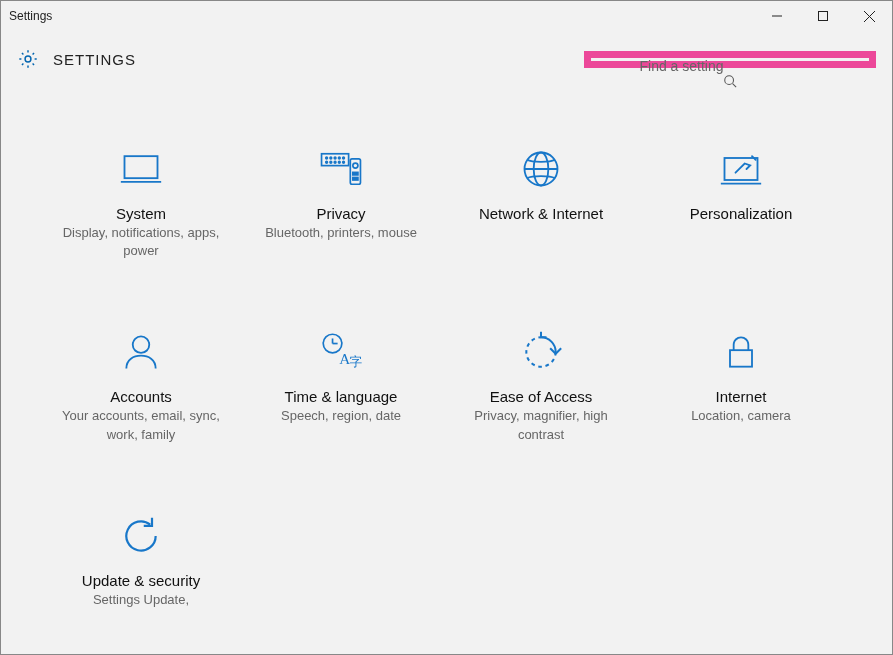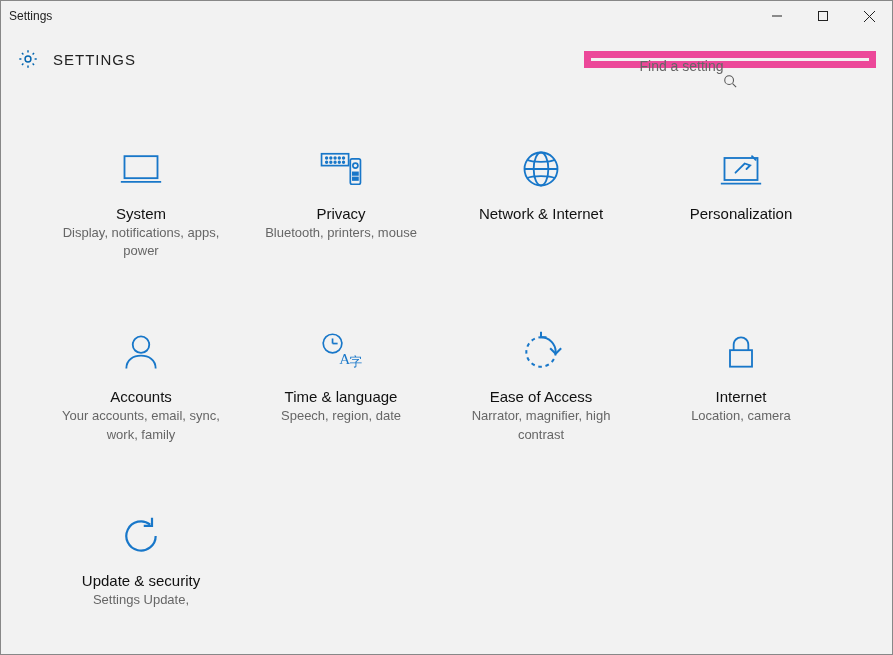--- a/index.html
+++ b/index.html
@@ -265,21 +265,21 @@
       <span class="tile-icon">
         <svg viewBox="0 0 48 48" width="44" height="44" fill="none" stroke="currentColor" stroke-width="2.2">
           <path d="M40 24a16 16 0 1 1-16-16" stroke-dasharray="4 4"></path>
           <path d="M40 24a16 16 0 0 0-16-16"></path>
           <polyline points="24,2 24,8 30,8" fill="none"></polyline>
           <line x1="34" y1="20" x2="40" y2="26"></line>
             <line x1="40" y1="26" x2="46" y2="20"></line>
         </svg>
       </span>
       <div class="tile-title">Ease of Access</div>
-      <div class="tile-desc">Narrator, magnifier, high contrast</div>
+      <div class="tile-desc">Privacy, magnifier, high contrast</div>
     </div>
 
     <div class="tile">
       <span class="tile-icon">
         <svg viewBox="0 0 48 48" width="44" height="44" fill="none" stroke="currentColor" stroke-width="2">
           <rect x="12" y="22" width="24" height="18"></rect>
           <path d="M16 22v-6a8 8 0 0 1 16 0v6"></path>
         </svg>
       </span>
       <div class="tile-title">Internet</div>

